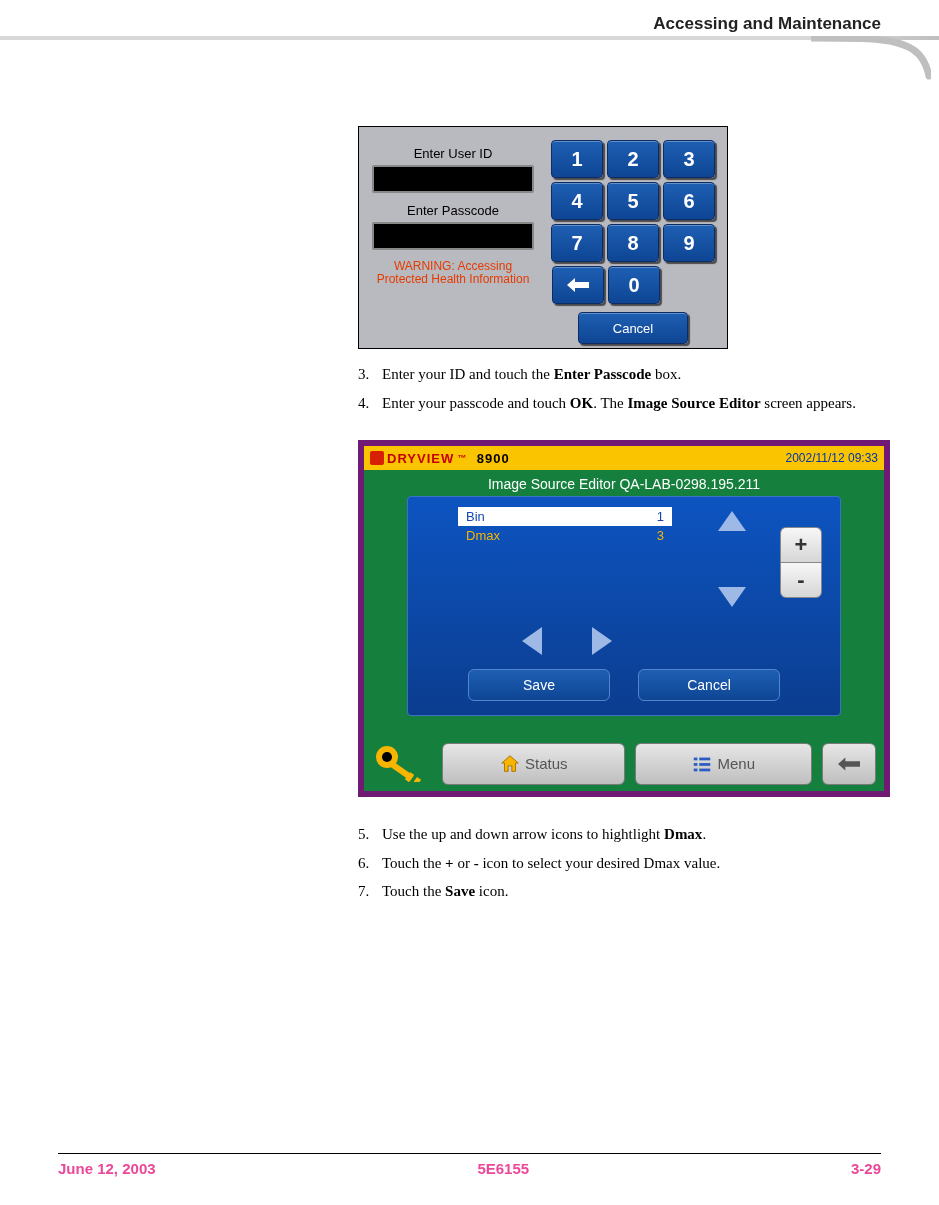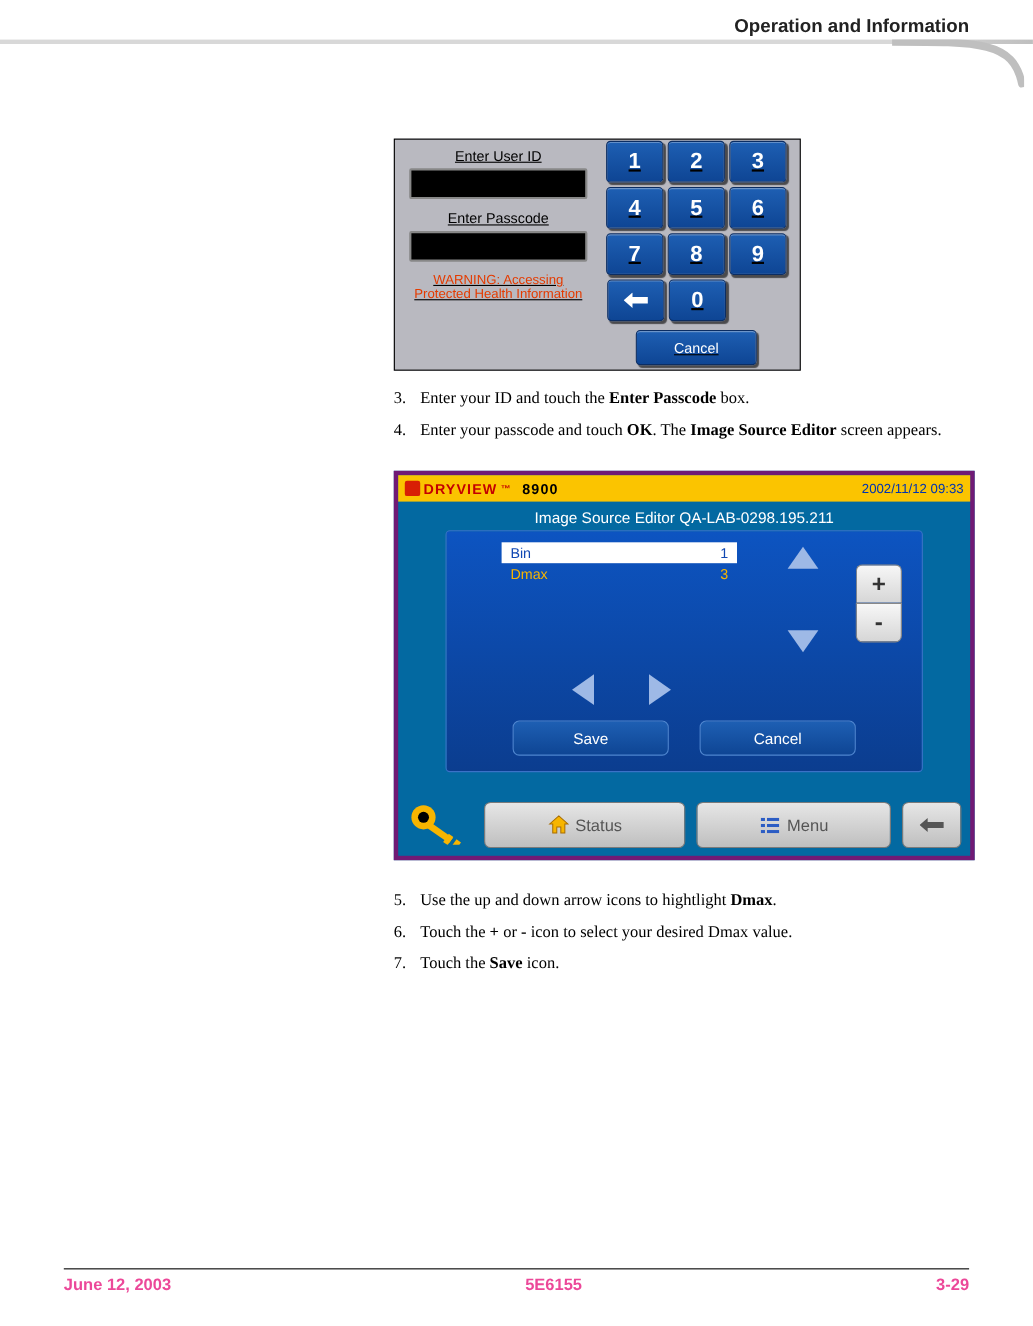--- a/index.html
+++ b/index.html
@@ -48,24 +48,23 @@
     margin-left: 300px;
     margin-right: 10px;
   }
 
   
   .ss1 {
     width: 370px;
     border: 1px solid #000;
     background: #b9b9c0;
     display: flex;
-    padding: 1px 4px 4px 4px;
+    padding: 13px 4px 4px 4px;
     box-sizing: border-box;
     margin-bottom: 14px;
-    text-decoration: underline;
   }
   .ss1 .left {
     flex: 1 1 50%;
     display: flex;
     flex-direction: column;
     align-items: center;
     padding-top: 6px;
     font-family: Arial, sans-serif;
   }
   .ss1 .label {
@@ -137,22 +136,22 @@
     line-height: 1.5;
   }
   ol.steps li .num {
     width: 24px;
     flex-shrink: 0;
   }
 
   
   .ss2 {
     width: 520px;
-    border: 4px solid #701a75;
-    background: #0369a1;
+    border: 6px solid #701a75;
+    background: #15803d;
     font-family: Arial, sans-serif;
     margin-bottom: 26px;
   }
   .ss2 .yellowbar {
     background: #fbc400;
     height: 24px;
     display: flex;
     align-items: center;
     justify-content: space-between;
     padding: 0 6px;
@@ -294,21 +293,21 @@
     font-family: 'Segoe UI', Arial, sans-serif;
     font-weight: bold;
     font-size: 15px;
     color: #ec4899;
   }
 </style>
 </head>
 <body>
 <div class="page">
 
-<div class="header-title">Operation and Information</div>
+<div class="header-title">Accessing and Maintenance</div>
 <div class="header-curve">
   <div class="bar"></div>
   <svg class="swoosh" viewBox="0 0 120 48">
         <path d="M0 2 C 80 2 110 2 118 40" stroke="#bfbfbf" stroke-width="7" fill="none" stroke-linecap="round"></path>
       </svg>
 </div>
 
 <div class="content">
 
   <div class="ss1">

